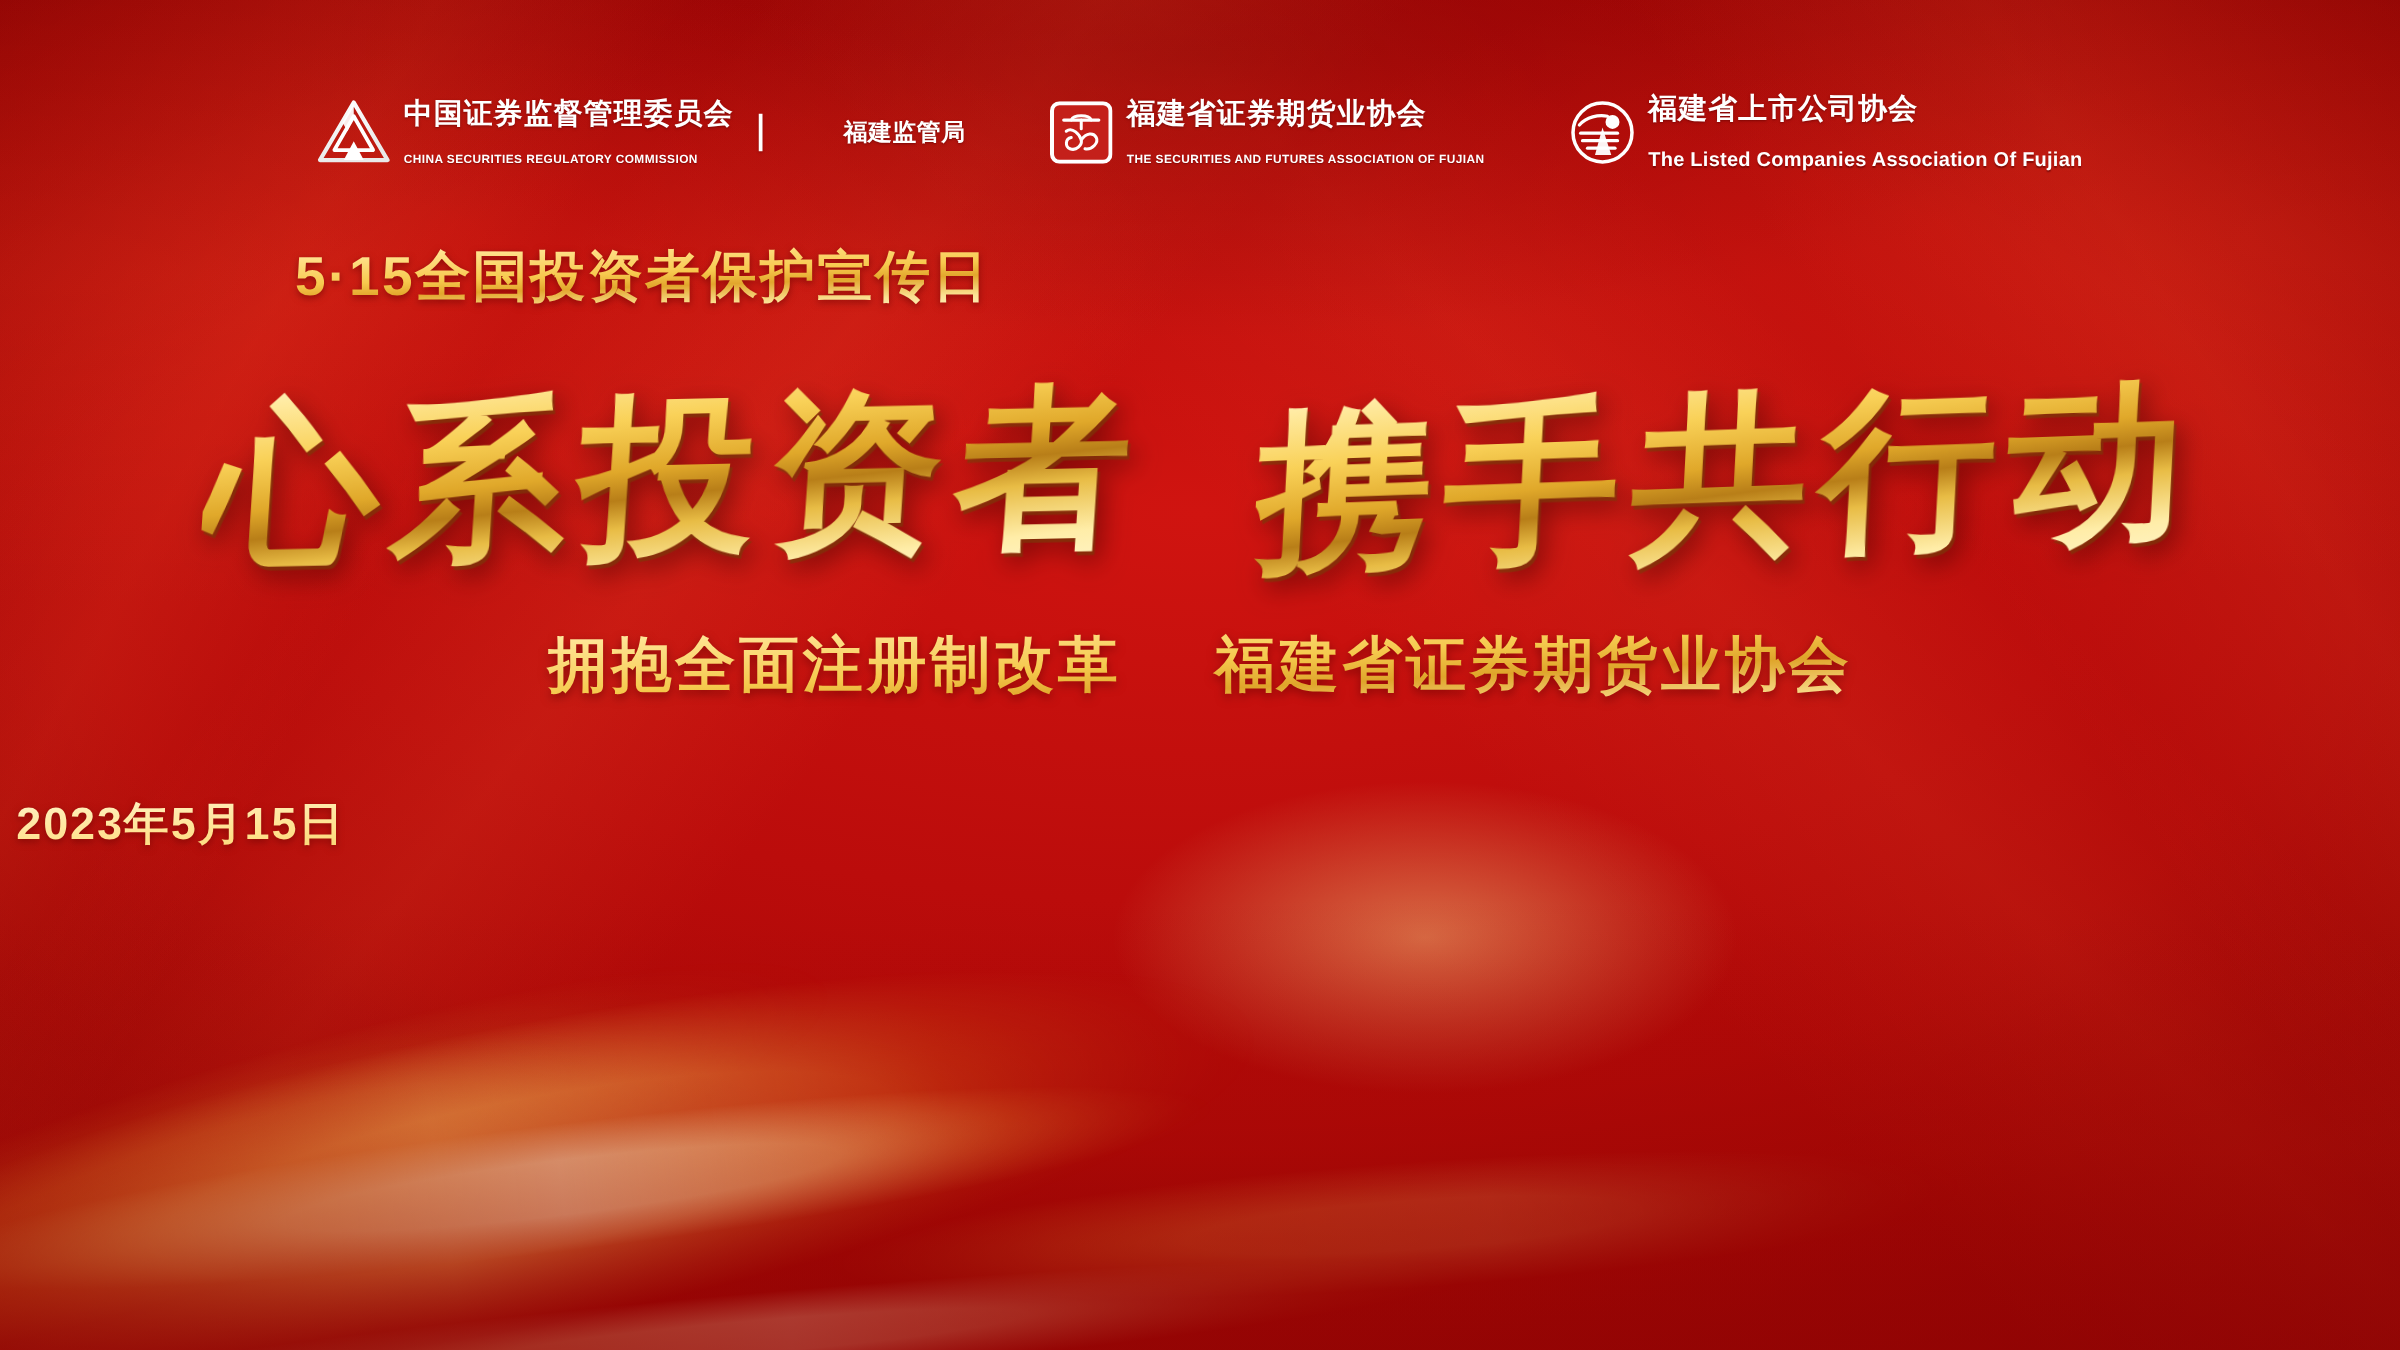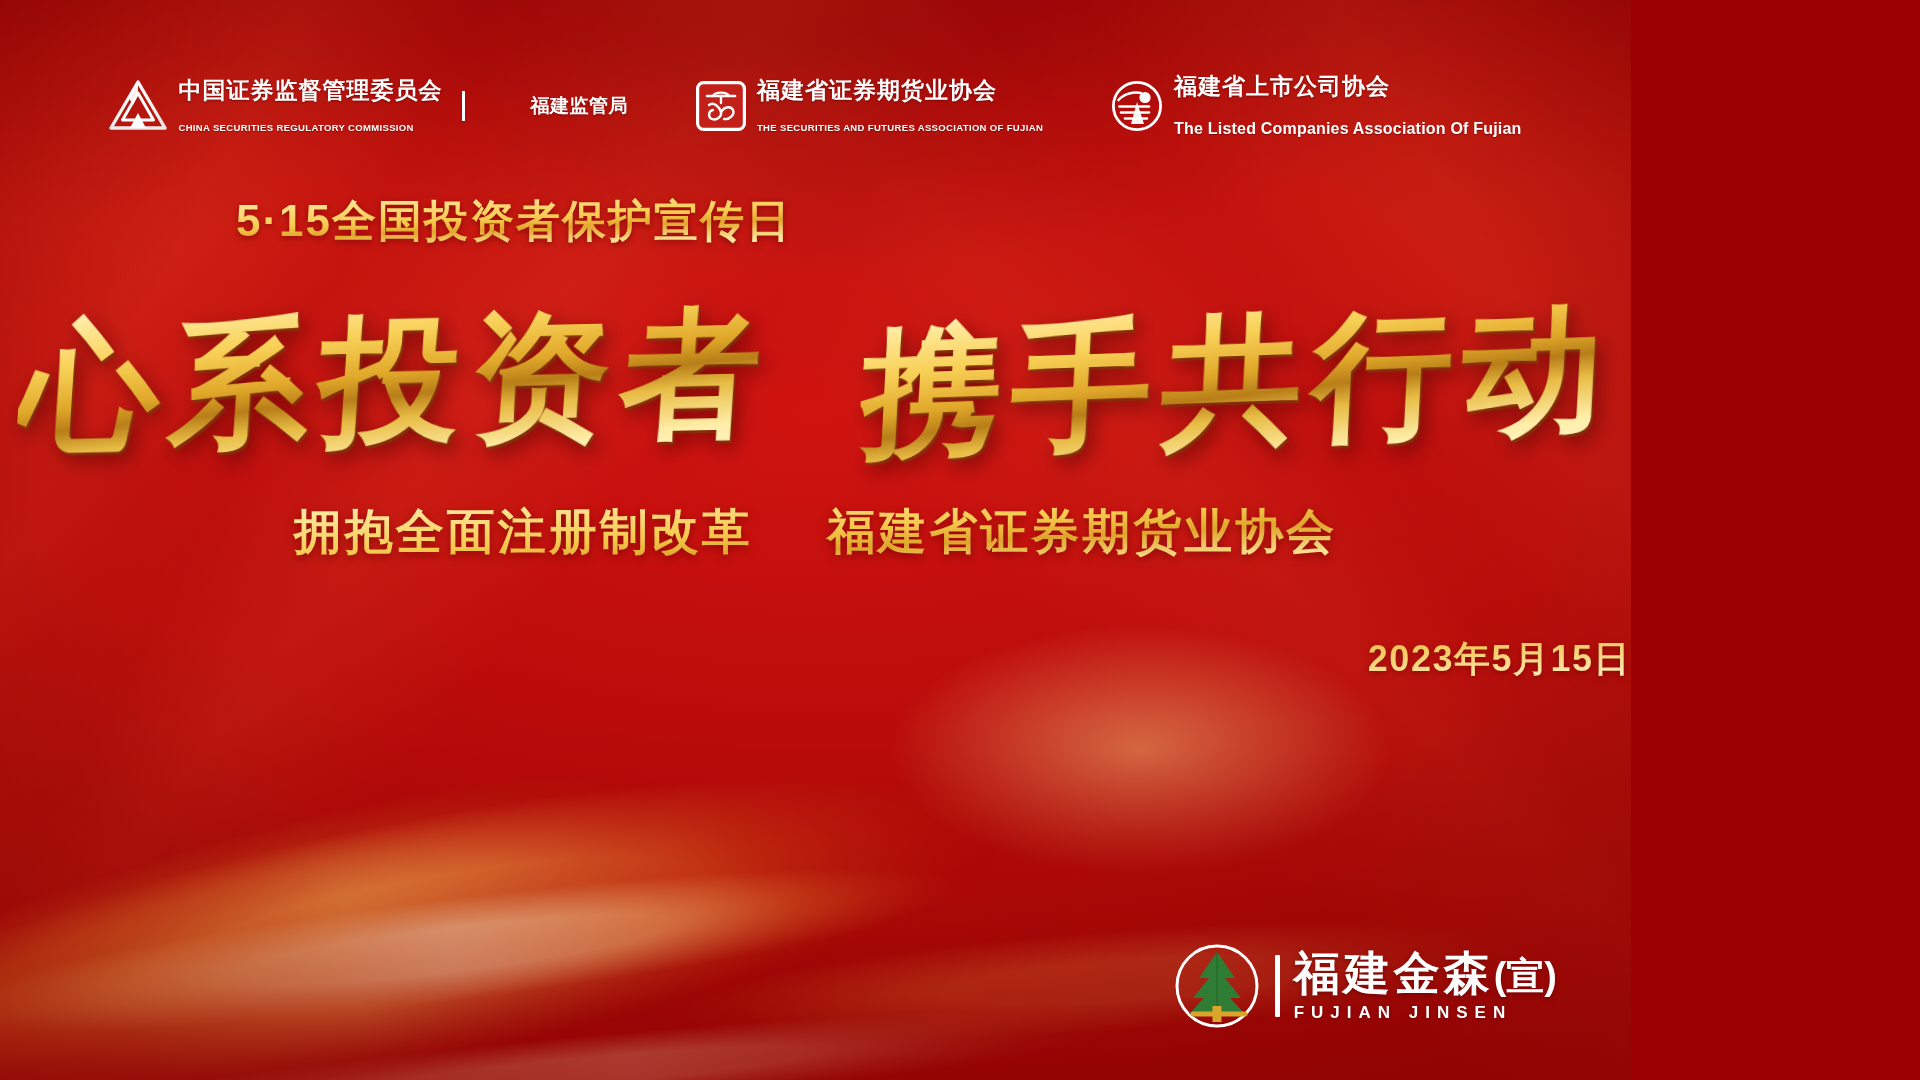--- a/index.html
+++ b/index.html
@@ -6,21 +6,21 @@
   html,body { width:1920px; height:1080px; overflow:hidden; }
   body {
     font-family:"Liberation Sans", sans-serif;
     background:#9c0000;
     position:relative;
   }
 
   
   .stage {
     position:absolute; inset:0;
-    width:1631px; height:1080px;
+    width:1920px; height:1080px;
     overflow:hidden;
     background:
       radial-gradient(ellipse 120% 90% at 50% 38%, #d01410 0%, #bb0c0b 32%, #a20604 62%, #8d0303 100%);
   }
   .bg-layer { position:absolute; inset:0; pointer-events:none; }
 
   
   .silk-a {
     background:
       linear-gradient(118deg, rgba(255,70,40,0.00) 0%, rgba(255,80,45,0.18) 14%, rgba(255,60,30,0.00) 22%),
@@ -149,21 +149,21 @@
     font-size:48px; font-weight:bold;
     letter-spacing:3px; white-space:nowrap;
     background:linear-gradient(177deg,#fff6d2 0%,#ffe596 22%,#f5c94d 48%,#dfa52a 62%,#fbe296 82%,#fff8dc 100%);
     -webkit-background-clip:text; background-clip:text; color:transparent;
     filter:drop-shadow(0 3px 4px rgba(90,0,0,0.55));
   }
   .slogan .gap { display:inline-block; width:42px; }
 
   .event-date {
     position:absolute; top:635px; left:13px; right:0; z-index:11;
-    text-align:right;
+    text-align:left;
     font-size:36px; font-weight:bold; letter-spacing:1.5px;
     background:linear-gradient(177deg,#fff4cc 0%,#ffe18c 28%,#f0c04a 58%,#fae09a 85%,#fff8e0 100%);
     -webkit-background-clip:text; background-clip:text; color:transparent;
     filter:drop-shadow(0 2px 3px rgba(90,0,0,0.5));
   }
 
   
   .corp {
     position:absolute; right:74px; bottom:52px; z-index:14;
     display:flex; align-items:center; gap:14px;
@@ -266,33 +266,14 @@
   </div>
 
   <div class="slogan">
     <span>拥抱全面注册制改革</span>
     <span class="gap"></span>
     <span>福建省证券期货业协会</span>
   </div>
 
   <div class="event-date">2023年5月15日</div>
 
-  <div class="corp">
-    <svg class="corp-mark" width="88" height="84" viewBox="0 0 88 84">
-      <circle cx="44" cy="42" r="40" fill="none" stroke="#ffffff" stroke-width="3"></circle>
-      <path d="M44 8 L62 34 H26 Z" fill="#2f7d34"></path>
-      <path d="M44 24 L68 54 H20 Z" fill="#2f7d34"></path>
-      <path d="M44 40 L72 70 H16 Z" fill="#2f7d34"></path>
-      <rect x="39.5" y="62" width="9" height="16" fill="#d9a52b"></rect>
-      <path d="M20 70 H72" stroke="#d9a52b" stroke-width="5" stroke-linecap="round"></path>
-      <path d="M44 8 L44 62" stroke="#1f5c24" stroke-width="1.6" opacity="0.5"></path>
-    </svg>
-    <div class="corp-rule"></div>
-    <div class="corp-text">
-      <div class="corp-cn">
-        <span>福建金森</span>
-        <span class="corp-paren">(宣)</span>
-      </div>
-      <div class="corp-en">FUJIAN JINSEN</div>
-    </div>
-  </div>
 
 </div>
 
 </body></html>

